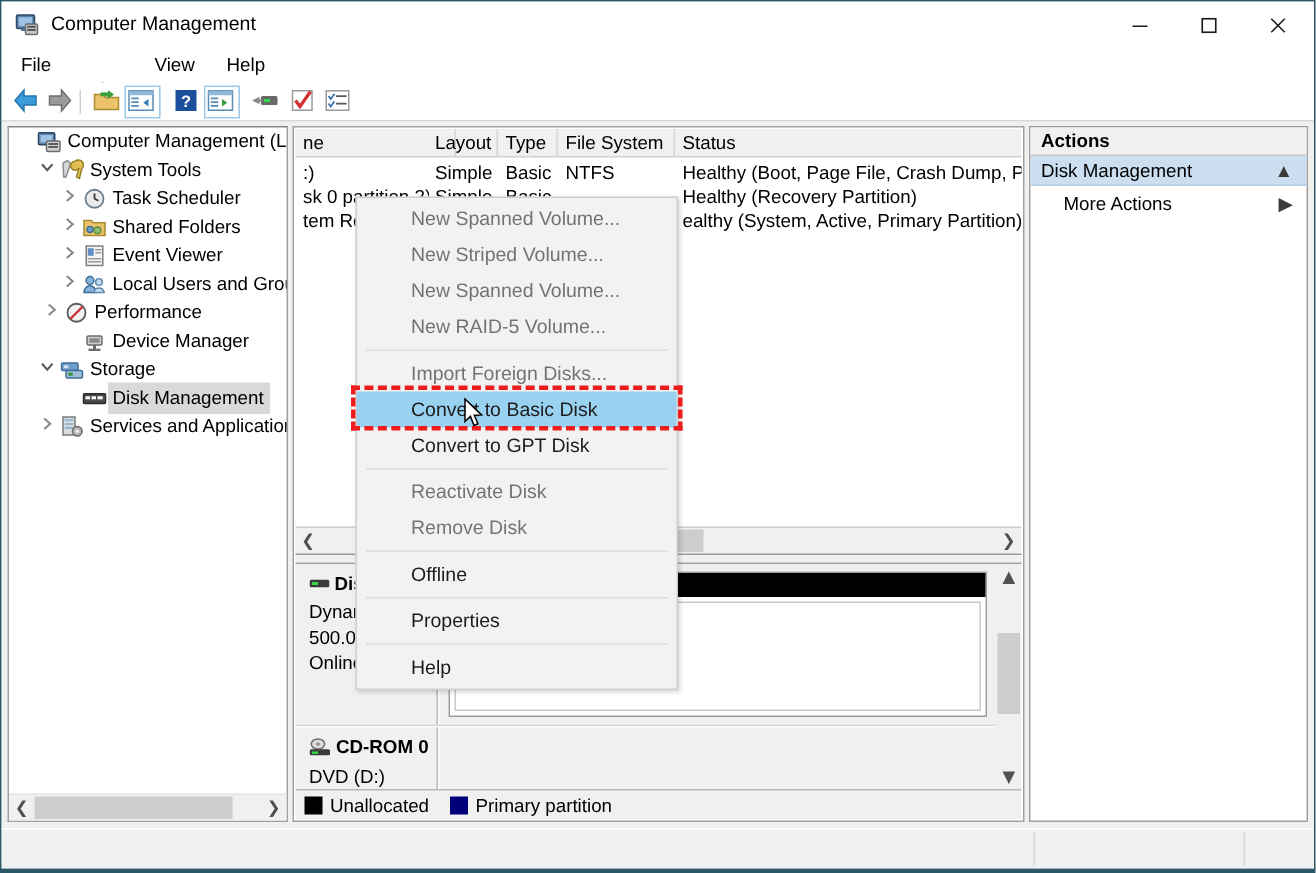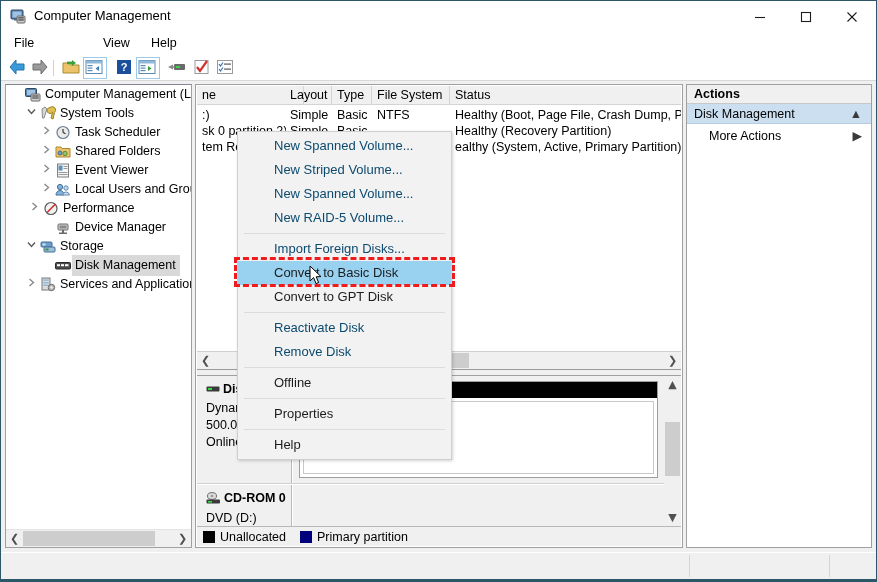--- a/index.html
+++ b/index.html
@@ -253,21 +253,21 @@
     background: #f2f2f2; border: 1px solid #cfcfcf;
     padding: 2px 0 2px 0;
     box-shadow: 1px 1px 3px rgba(0,0,0,0.18);
     z-index: 40;
   }
   .ctx-item {
     position: relative; height: 24px; line-height: 24px;
     padding-left: 36px; font-size: 13px; color: #1c1c1c;
     white-space: nowrap;
   }
-  .ctx-item.disabled { color: #0c4a6e; }
+  .ctx-item.disabled { color: #737373; }
   .ctx-item.hl {
     background: #99d1f0;
   }
   .ctx-sep { height: 1px; background: #dcdcdc; margin: 3px 6px 3px 6px; }
 
   #ctx-highlight-box {
     position: absolute; left: 0px; top: 0px;
     width: 215px; height: 24px;
     border: 3px dashed #ee1c1c;
     box-sizing: content-box;

